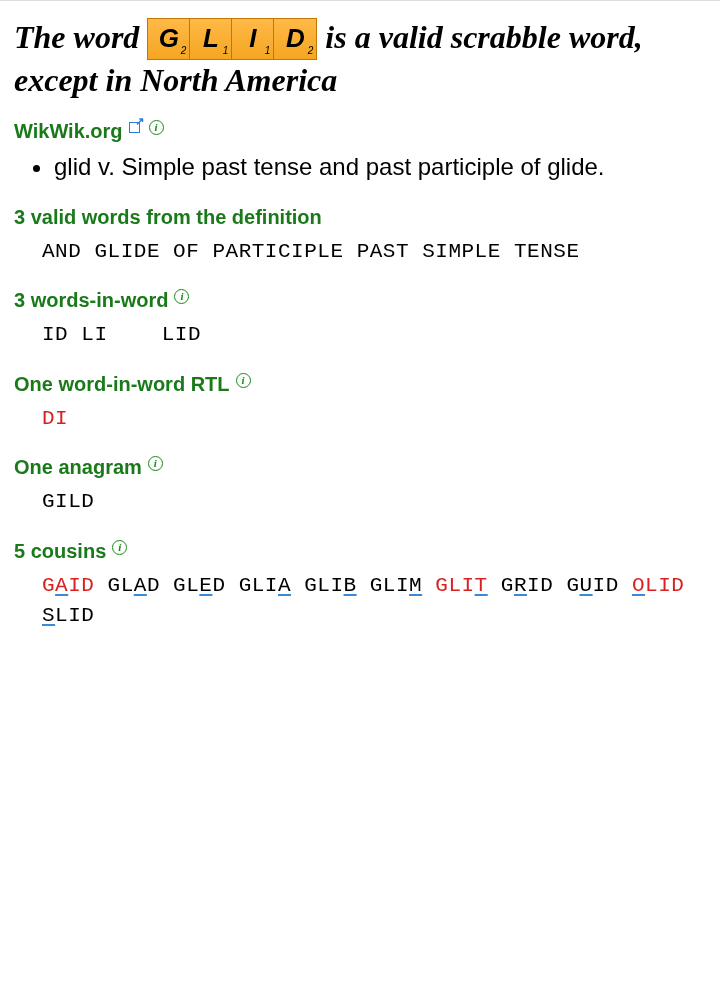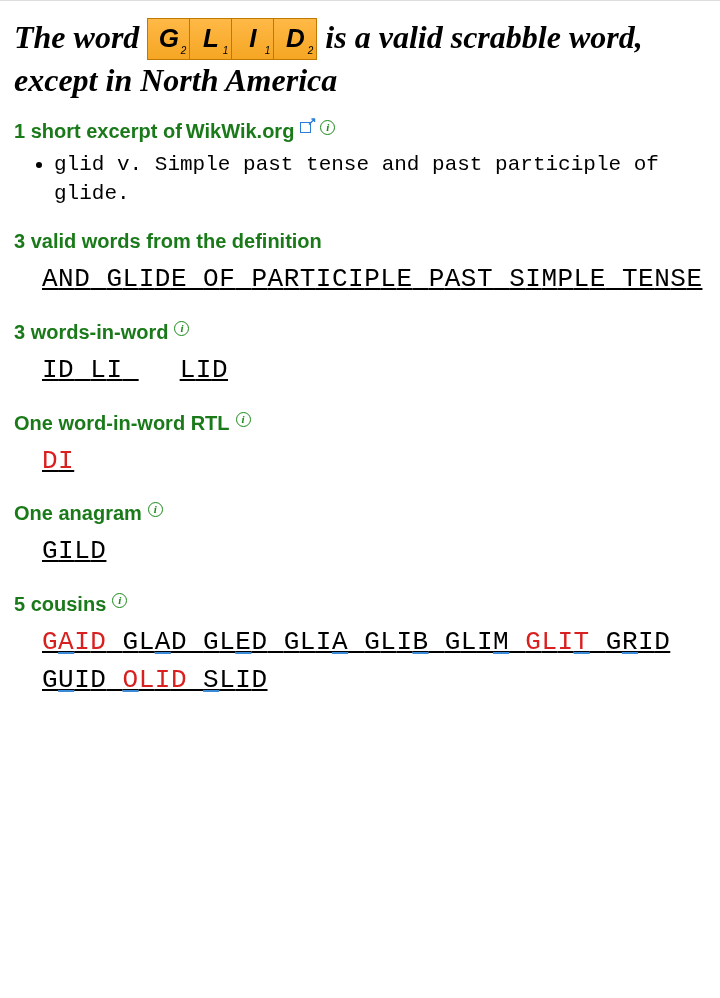--- a/index.html
+++ b/index.html
@@ -97,53 +97,51 @@
     color: #1a8a1a;
     font-weight: bold;
     line-height: 1;
     position: relative;
     top: -4px;
     margin-left: 2px;
   }
   ul.def {
     margin: 4px 0 0 0;
     padding-left: 40px;
-    font-family: Liberation Mono, monospace;
-    font-size: 21px;
+    font-family: Liberation Sans, sans-serif;
+    font-size: 24px;
     line-height: 1.35;
   }
   .wordblock {
     font-family: 'Courier New', Courier, monospace;
-    font-size: 26px;
+    font-size: 21px;
     line-height: 1.45;
     margin-left: 28px;
     margin-top: 4px;
     letter-spacing: 0.5px;
-    text-decoration: underline;
   }
   .word { display: inline; white-space: nowrap; margin-right: 0; }
   .red { color: #d92020; }
   .u { text-decoration: underline; text-decoration-color: #3a8ad8; text-underline-offset: 3px; text-decoration-thickness: 2px; }
 </style>
 </head>
 <body>
 
 <h1>
   <span>The word </span>
   <span class="tiles">
       <span class="tile">G<span class="sub">2</span></span>
       <span class="tile">L<span class="sub">1</span></span>
       <span class="tile">I<span class="sub">1</span></span>
       <span class="tile">D<span class="sub">2</span></span>
     </span>
   <span> is a valid scrabble word, except in North America</span>
 </h1>
 
 <div class="section-head">
-  <span>1 short excerpt of </span>
   <a href="#" class="sh-link">WikWik.org</a>
   <span class="ext-icon"></span>
   <span class="info-icon">i</span>
 </div>
 <ul class="def">
     <li>glid v. Simple past tense and past participle of glide.</li>
   </ul>
 
 <div class="section-head">
   <span>3 valid words from the definition</span>

